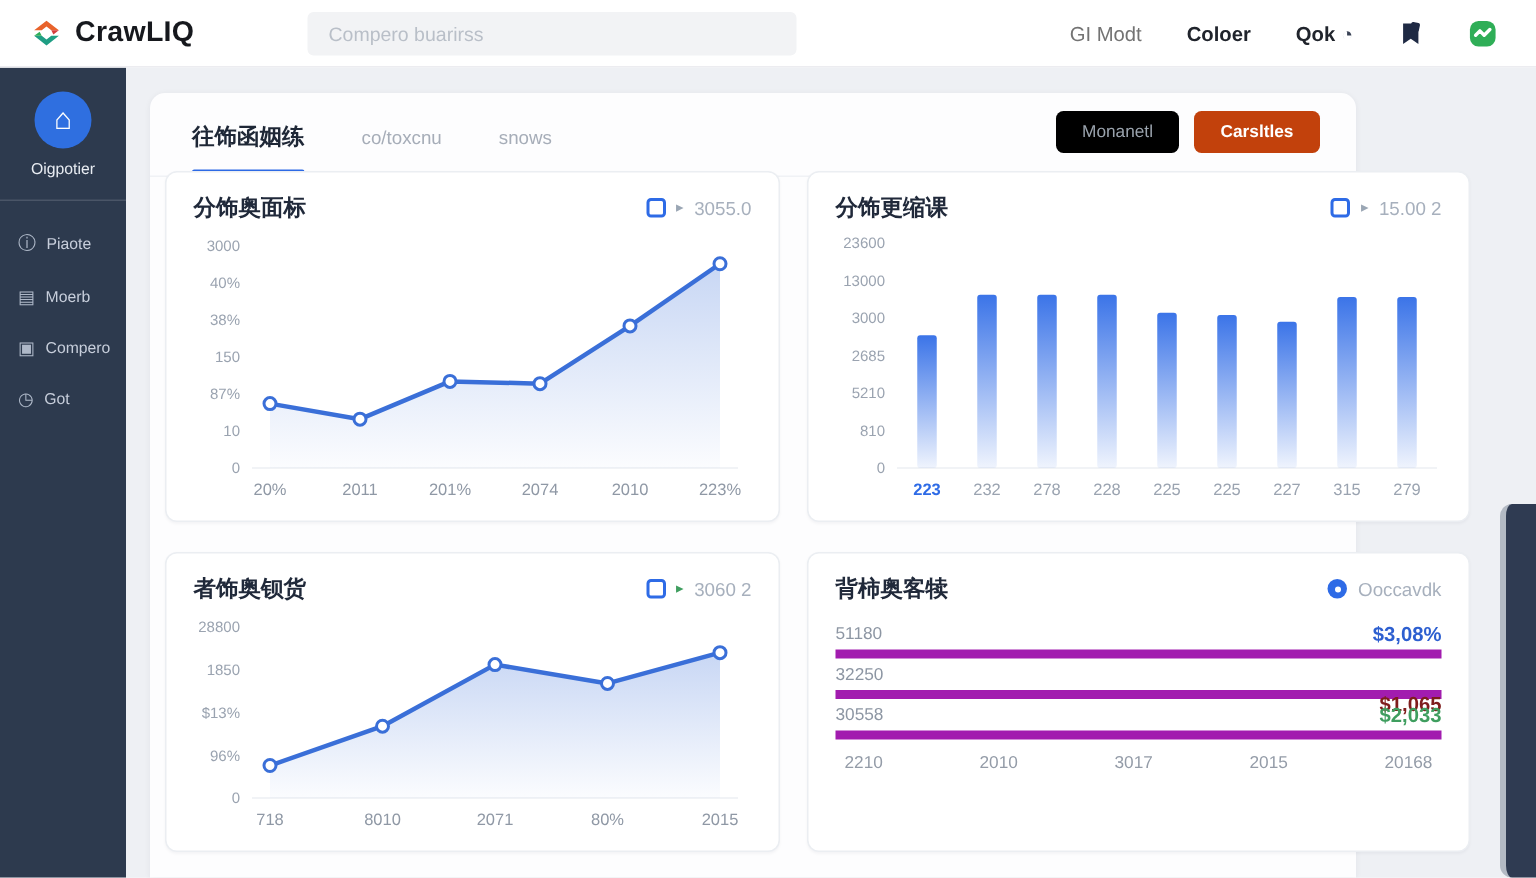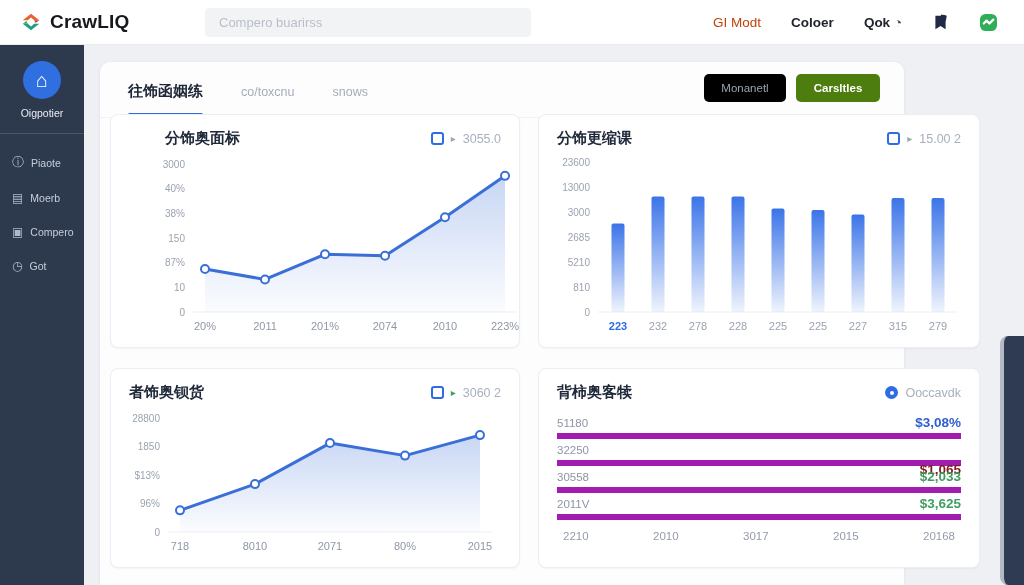--- a/index.html
+++ b/index.html
@@ -9,21 +9,21 @@
   
   .topbar { position:absolute; left:0; top:0; width:1024px; height:45px; background:#fff;
     border-bottom:1px solid #ececf0; display:flex; align-items:center; z-index:5; }
   .logo { display:flex; align-items:center; gap:8px; margin-left:20px; }
   .logo-text { font-size:19px; font-weight:bold; color:#16181d; letter-spacing:.2px; }
   .search { position:absolute; left:205px; top:8px; width:326px; height:29px; background:#f2f3f5;
     border:none; border-radius:4px; padding:0 14px; font-size:13px; color:#4a5462; outline:none; }
   .search::placeholder { color:#b9bfc8; }
   .nav-right { position:absolute; right:26px; top:0; height:45px; display:flex; align-items:center; gap:30px; }
   .nav-link { font-size:13.5px; color:#4d5665; cursor:pointer; white-space:nowrap; }
-  .nav-link.dim { color:#c2410c; }
+  .nav-link.dim { color:#737373; }
   .nav-link.strong { color:#20242c; font-weight:bold; }
   .mini-ic { font-size:13px; color:#3a4356; margin-left:4px; }
 
   
   .sidebar { position:absolute; left:0; top:45px; width:84px; height:540px; background:#2d3a4e; z-index:4; }
   .side-logo { width:38px; height:38px; border-radius:50%; background:#2f6fe0; margin:16px auto 8px;
     display:flex; align-items:center; justify-content:center; color:#fff; font-size:20px; }
   .side-app { text-align:center; color:#e8ecf2; font-size:10.5px; padding-bottom:14px; }
   .side-div { height:1px; background:rgba(255,255,255,.14); margin:0 0 10px; }
   .side-item { display:flex; align-items:center; gap:7px; padding:10px 12px; color:#c7cedb;
@@ -35,26 +35,26 @@
     border-radius:10px 10px 0 0; box-shadow:0 1px 4px rgba(20,30,50,.06); }
   .tabbar { position:relative; display:flex; align-items:center; gap:38px; padding:20px 28px 14px;
     border-bottom:1px solid #f0f2f5; }
   .tab { font-size:12.5px; color:#a6adb8; cursor:pointer; position:relative; padding-bottom:2px; }
   .tab.active { font-size:15px; font-weight:bold; color:#1e2736; }
   .tab.active::after { content:""; position:absolute; left:0; right:0; bottom:-13px; height:3px;
     border-radius:2px; background:#2e6be6; }
   .btn { position:absolute; top:12px; height:28px; border:none; border-radius:5px; font-size:11.5px;
     cursor:pointer; font-family:inherit; }
   .btn.secondary { right:118px; width:82px; background:#000000; color:#9aa3ad; }
-  .btn.primary { right:24px; width:84px; background:#4d7c0f; color:#fff; font-weight:bold; }
+  .btn.primary { right:24px; width:84px; background:#c2410c; color:#fff; font-weight:bold; }
 
   
   .panel { position:absolute; background:#fff; border:1px solid #ebeef2; border-radius:8px;
     box-shadow:0 1px 2px rgba(16,24,40,.04); }
-  .p1 { left:10px;  top:52px;  width:410px; height:234px;padding-left:36px; }
+  .p1 { left:10px;  top:52px;  width:410px; height:234px; }
   .p2 { left:438px; top:52px;  width:442px; height:234px; }
   .p3 { left:10px;  top:306px; width:410px; height:200px; }
   .p4 { left:438px; top:306px; width:442px; height:200px; }
   .panel-head { display:flex; align-items:center; padding:14px 18px 6px; }
   .panel-title { font-size:15px; font-weight:bold; color:#20293a; }
   .panel-metric { margin-left:auto; display:flex; align-items:center; gap:7px; }
   .chk { width:13px; height:13px; border:2px solid #2e6be6; border-radius:3px; background:#fff; }
   .dotic { width:13px; height:13px; border-radius:50%; background:#2e6be6; position:relative; }
   .dotic::after { content:""; position:absolute; left:4.5px; top:4.5px; width:4px; height:4px;
     border-radius:50%; background:#fff; }
@@ -275,24 +275,20 @@
           <span class="val" style="color: rgb(45, 95, 208);">$3,08%</span>
         </div>
         <div class="trow">
           <span class="lbl">32250</span>
           <span class="val" style="color: #7f1d1d; margin-top: 40px;">$1,065</span>
         </div>
         <div class="trow">
           <span class="lbl">30558</span>
           <span class="val" style="color: rgb(63, 158, 95);">$2,033</span>
         </div>
-        <div class="trow">
-          <span class="lbl">2011V</span>
-          <span class="val" style="color: rgb(63, 158, 95);">$3,625</span>
-        </div>
         <div class="tfoot">
           <span>2210</span>
           <span>2010</span>
           <span>3017</span>
           <span>2015</span>
           <span>20168</span>
         </div>
       </div>
   </div>
 </div>

